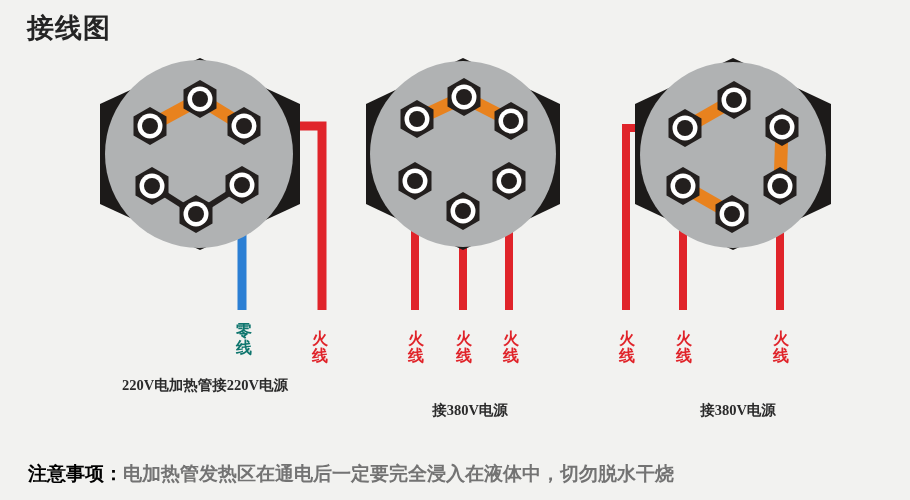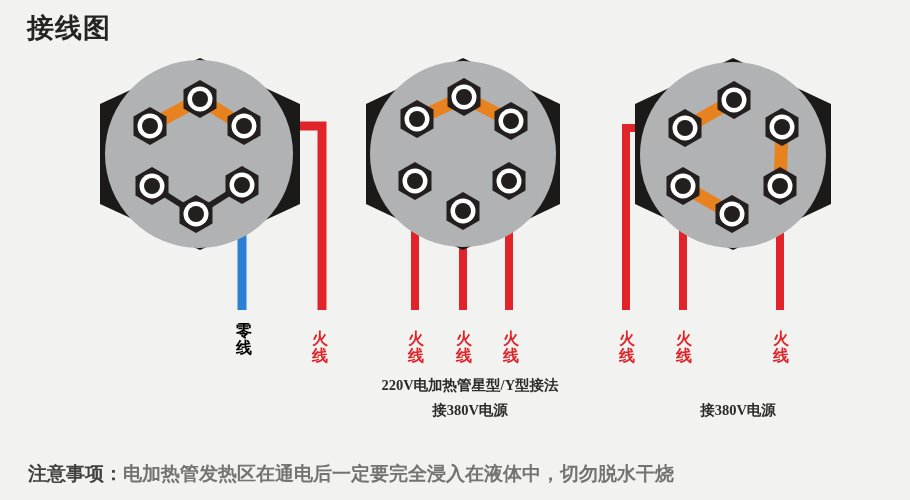--- a/index.html
+++ b/index.html
@@ -40,40 +40,40 @@
   .wire-label {
     position: absolute;
     width: 30px;
     text-align: center;
     font-size: 16px;
     font-weight: 700;
     line-height: 17px;
     font-family: "Liberation Serif", "DejaVu Serif", serif;
   }
   .wire-label.live { color: #e0242a; margin-top: 8px; }
-  .wire-label.neutral { color: #000000; }
+  .wire-label.neutral { color: #0f766e; }
   .caption {
     position: absolute;
     text-align: center;
     font-size: 14.5px;
     color: #2b2b2b;
     line-height: 24px;
     font-weight: 600;
     font-family: "Liberation Serif", "DejaVu Serif", serif;
   }
   #note {
     position: absolute;
     left: 28px;
     top: 461px;
     font-size: 19px;
     font-weight: 700;
     white-space: nowrap;
     font-family: "Liberation Serif", "DejaVu Serif", serif;
   }
-  #note .note-label { color: #404040; }
+  #note .note-label { color: #000000; }
   #note .note-body { color: #737373; }
 </style>
 </head>
 <body>
 
 <div id="page">
 
   <div id="page-title">接线图</div>
 
   <svg class="diagram-svg" viewBox="0 0 910 500">
@@ -220,22 +220,22 @@
   <div class="wire-label live" style="left:305px; top:322px;">火线</div>
 
   <div class="wire-label live" style="left:401px; top:322px;">火线</div>
   <div class="wire-label live" style="left:449px; top:322px;">火线</div>
   <div class="wire-label live" style="left:496px; top:322px;">火线</div>
 
   <div class="wire-label live" style="left:612px; top:322px;">火线</div>
   <div class="wire-label live" style="left:669px; top:322px;">火线</div>
   <div class="wire-label live" style="left:766px; top:322px;">火线</div>
 
-
-  <div class="caption" style="left:340px; top:373px; width:260px;">220V电加热管星型/Y型接法</div>
+  <div class="caption" style="left:75px; top:373px; width:260px;">220V电加热管接220V电源</div>
+
   <div class="caption" style="left:340px; top:398px; width:260px;">接380V电源</div>
 
   <div class="caption" style="left:608px; top:398px; width:260px;">接380V电源</div>
 
   <div id="note">
     <span class="note-label">注意事项：</span><span class="note-body">电加热管发热区在通电后一定要完全浸入在液体中，切勿脱水干烧</span>
   </div>
 
 </div>
 

